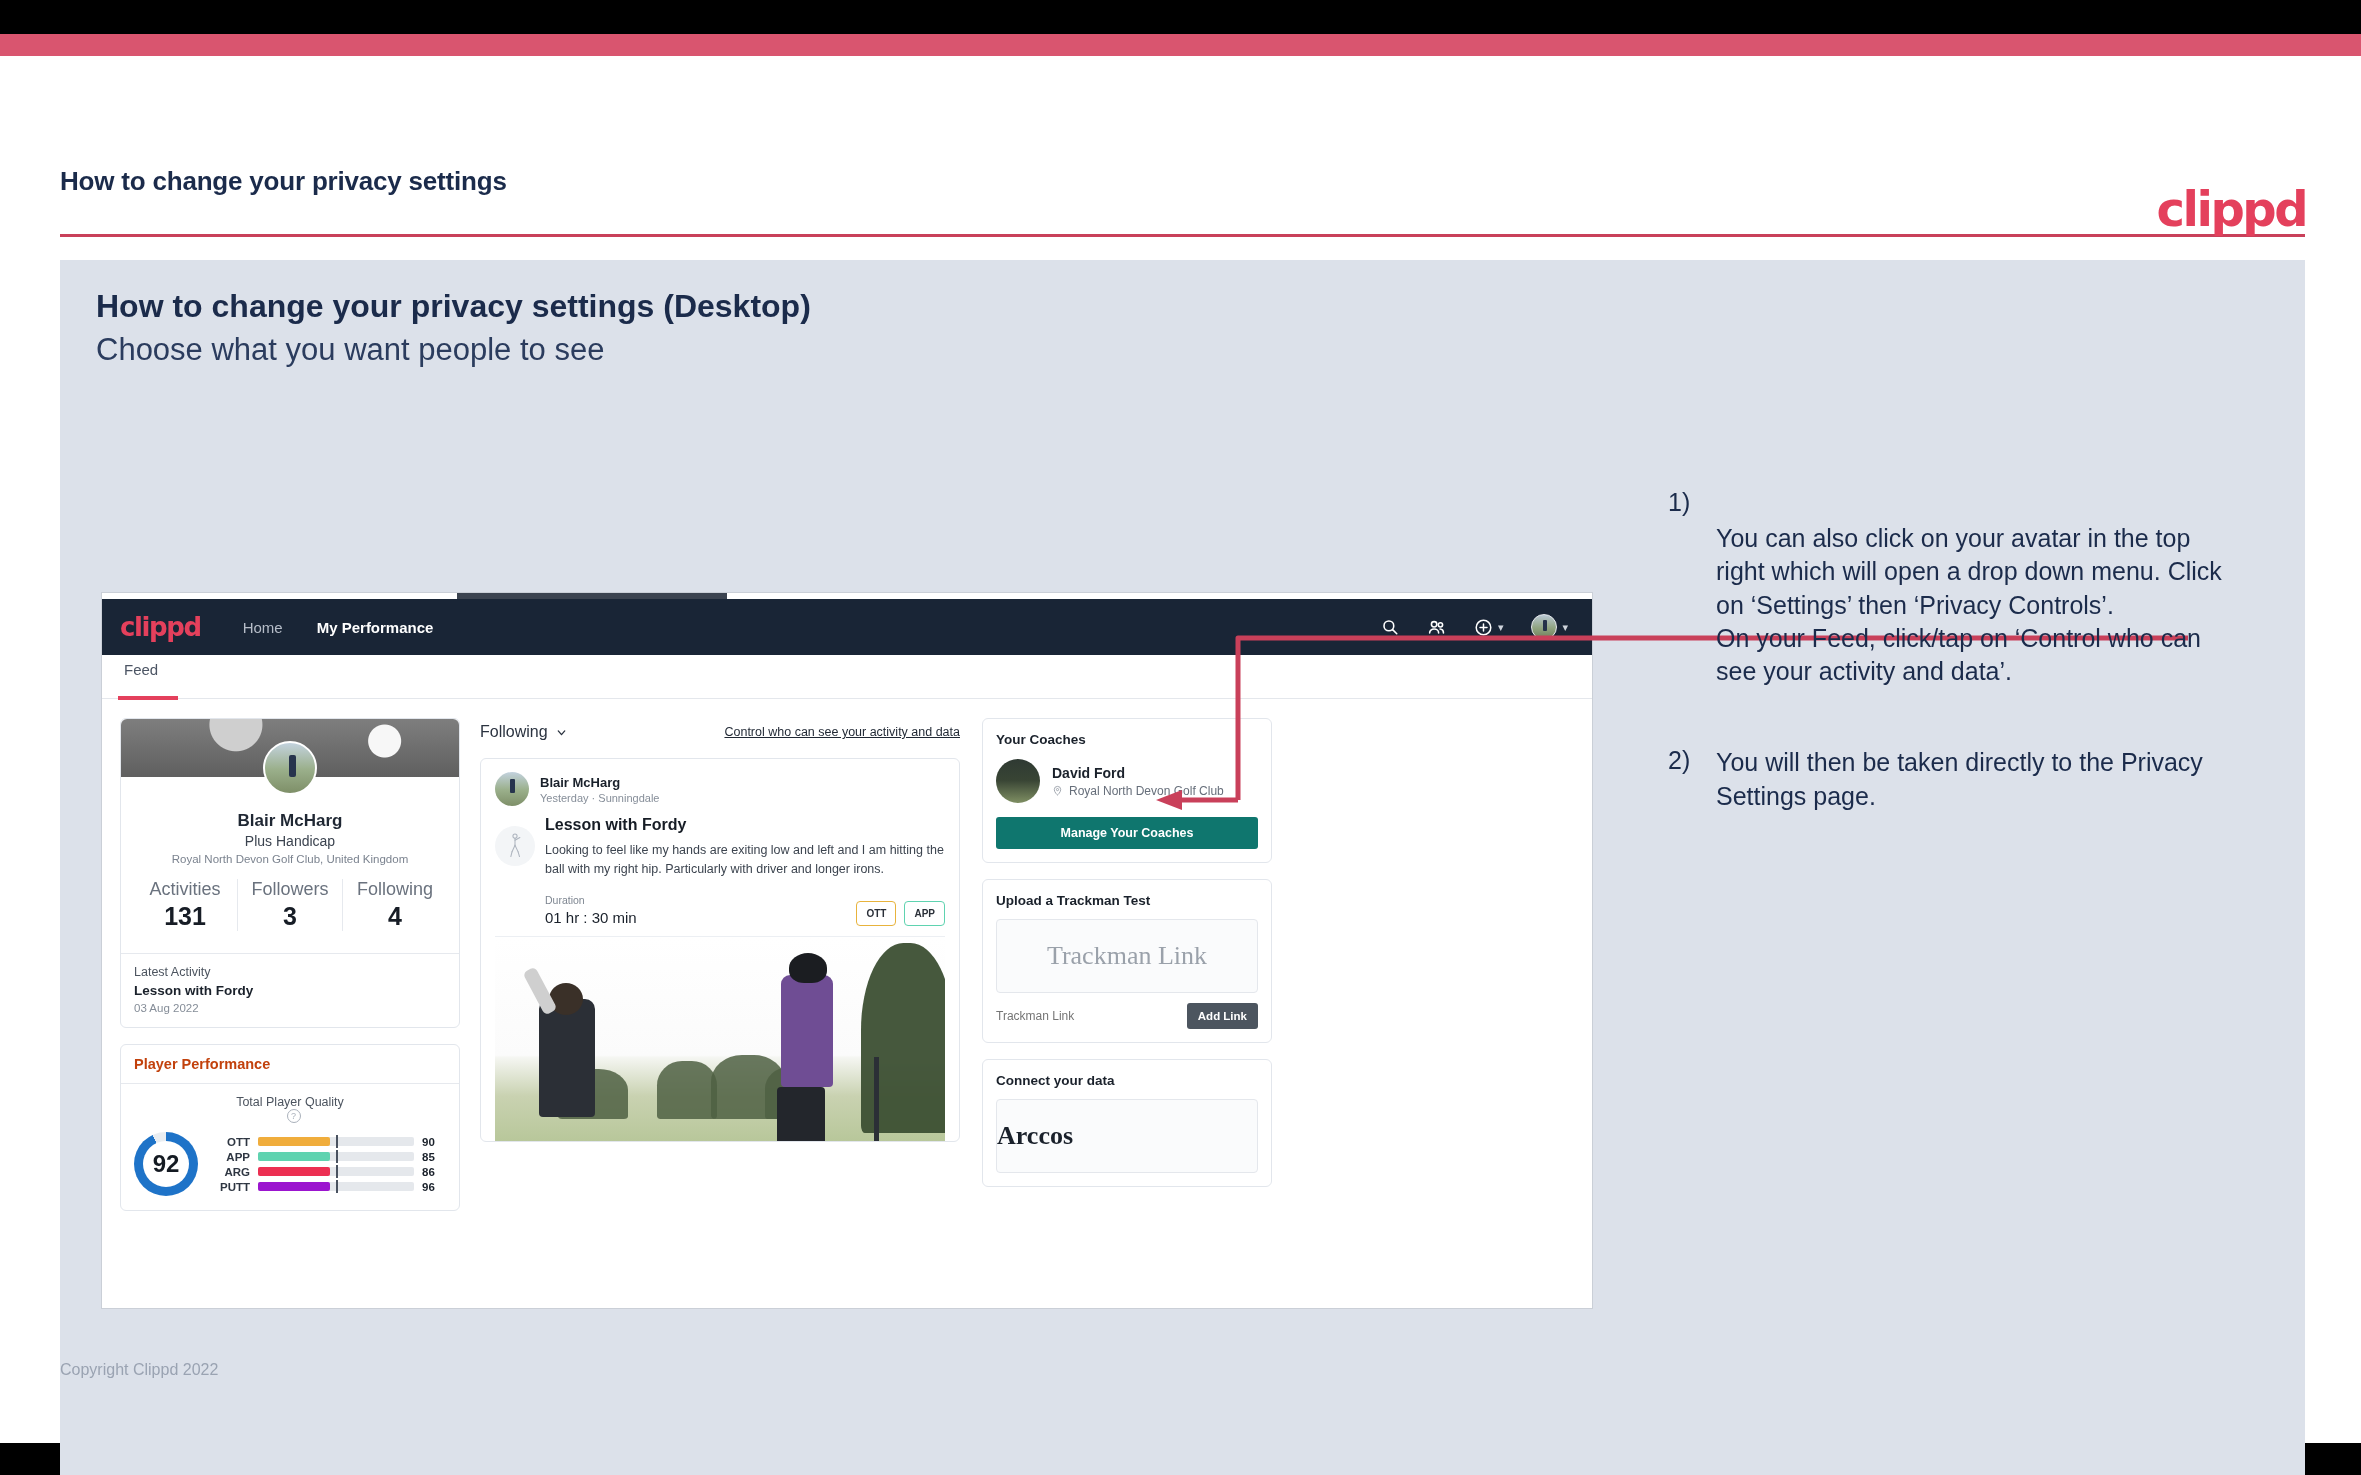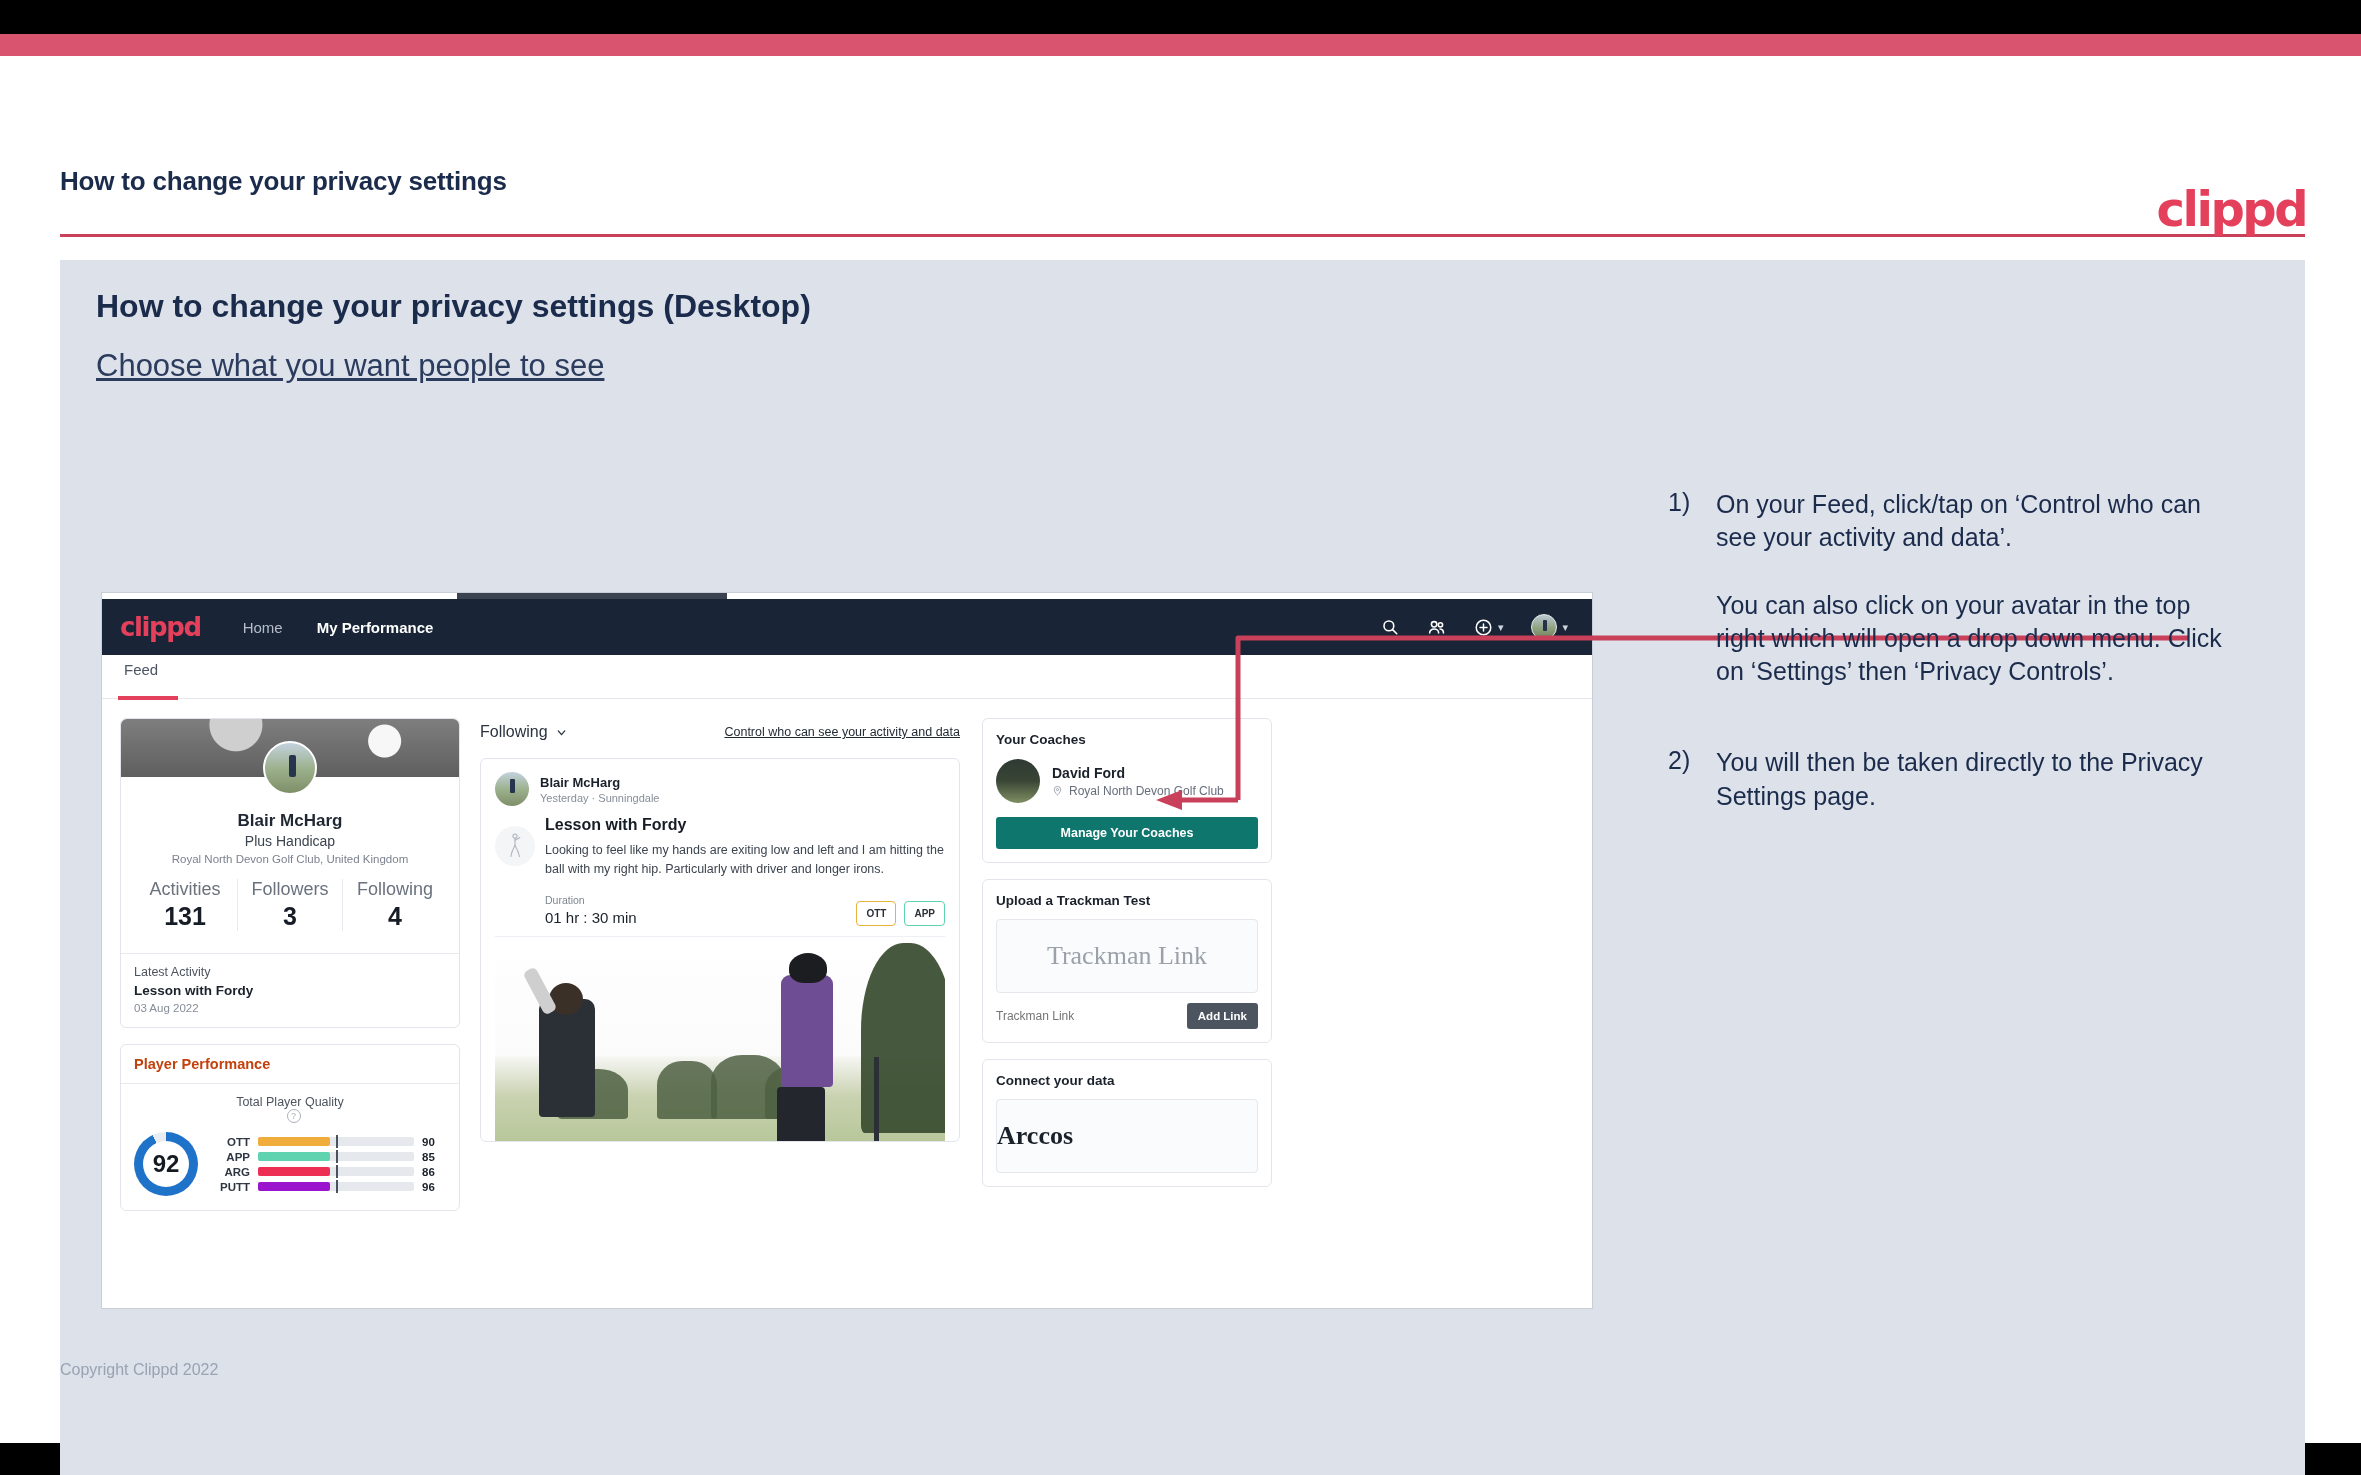--- a/index.html
+++ b/index.html
@@ -44,21 +44,21 @@
     background:#dce1ea;
   }
 
   .panel-title {
     position:absolute; left:36px; top:26px;
   }
   .panel-title h1 {
     font-size:32px; font-weight:700; color:#1b2b4b; line-height:1.25;
   }
   .panel-title h2 {
-    font-size:31px; font-weight:400; color:#2b3c5e; line-height:1.3; margin-top:20px;text-decoration:underline;
+    font-size:31px; font-weight:400; color:#2b3c5e; line-height:1.3; margin-top:4px;
   }
 
   
   .app {
     position:absolute; left:42px; top:333px; width:1490px; height:715px;
     background:#fff; overflow:hidden;
     box-shadow:0 0 0 1px rgba(0,0,0,.08);
   }
   .app-topstrip {
     position:absolute; left:355px; top:0; width:270px; height:8px; background:#3b4350;
@@ -519,22 +519,22 @@
       <svg class="callout" viewBox="0 0 2245 1080">
         <polyline points="2128,378 1178,378 1178,540" fill="none" stroke="#c9405a" stroke-width="5" stroke-linejoin="round" stroke-linecap="butt"></polyline>
         <line x1="1178" y1="540" x2="1115" y2="540" stroke="#c9405a" stroke-width="5"></line>
         <polygon points="1096,540 1122,530 1122,550" fill="#c9405a"></polygon>
       </svg>
 
       <div class="notes">
         <div class="note">
           <div class="note-num">1)</div>
           <div>
+            <div class="note-text note-para">You can also click on your avatar in the top right which will open a drop down menu. Click on ‘Settings’ then ‘Privacy Controls’.</div>
             <div class="note-text">On your Feed, click/tap on ‘Control who can see your activity and data’.</div>
-            <div class="note-text note-para">You can also click on your avatar in the top right which will open a drop down menu. Click on ‘Settings’ then ‘Privacy Controls’.</div>
           </div>
         </div>
         <div class="note" style="margin-top:58px">
           <div class="note-num">2)</div>
           <div>
             <div class="note-text">You will then be taken directly to the Privacy Settings page.</div>
           </div>
         </div>
       </div>
 

